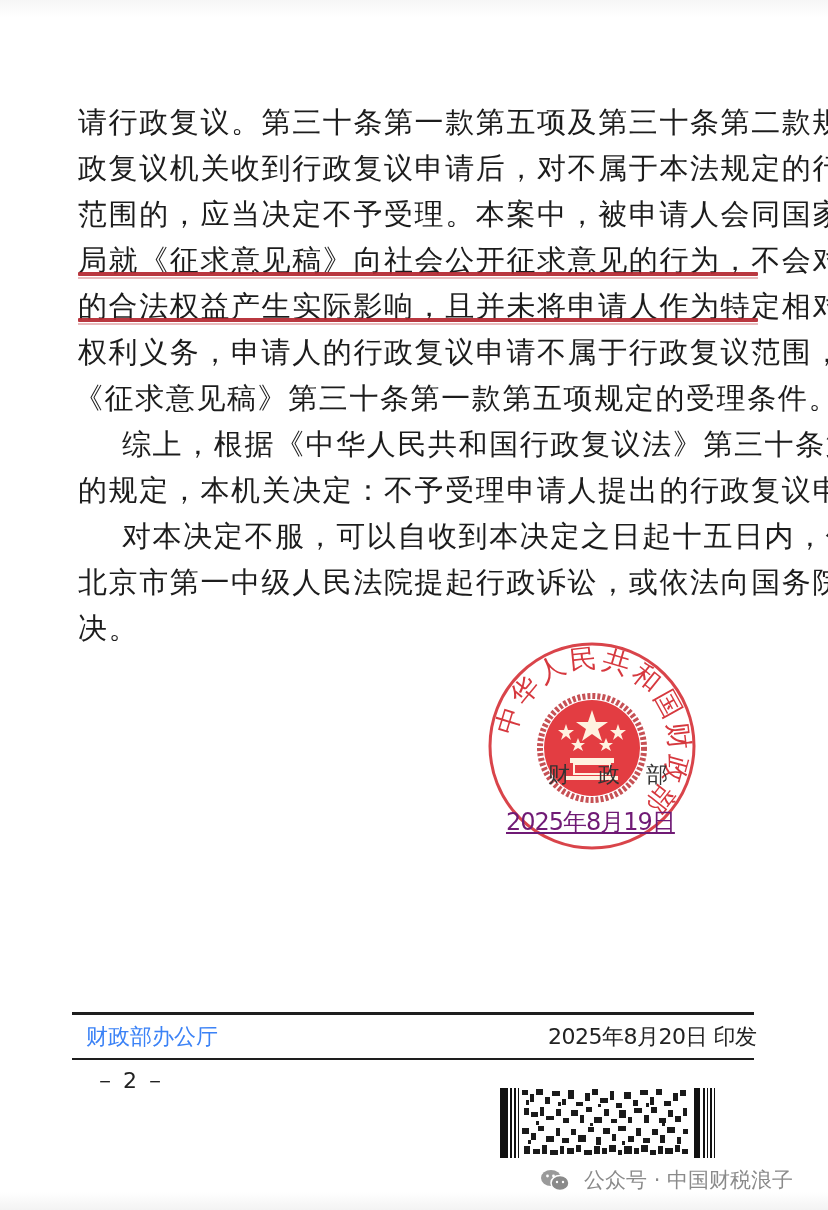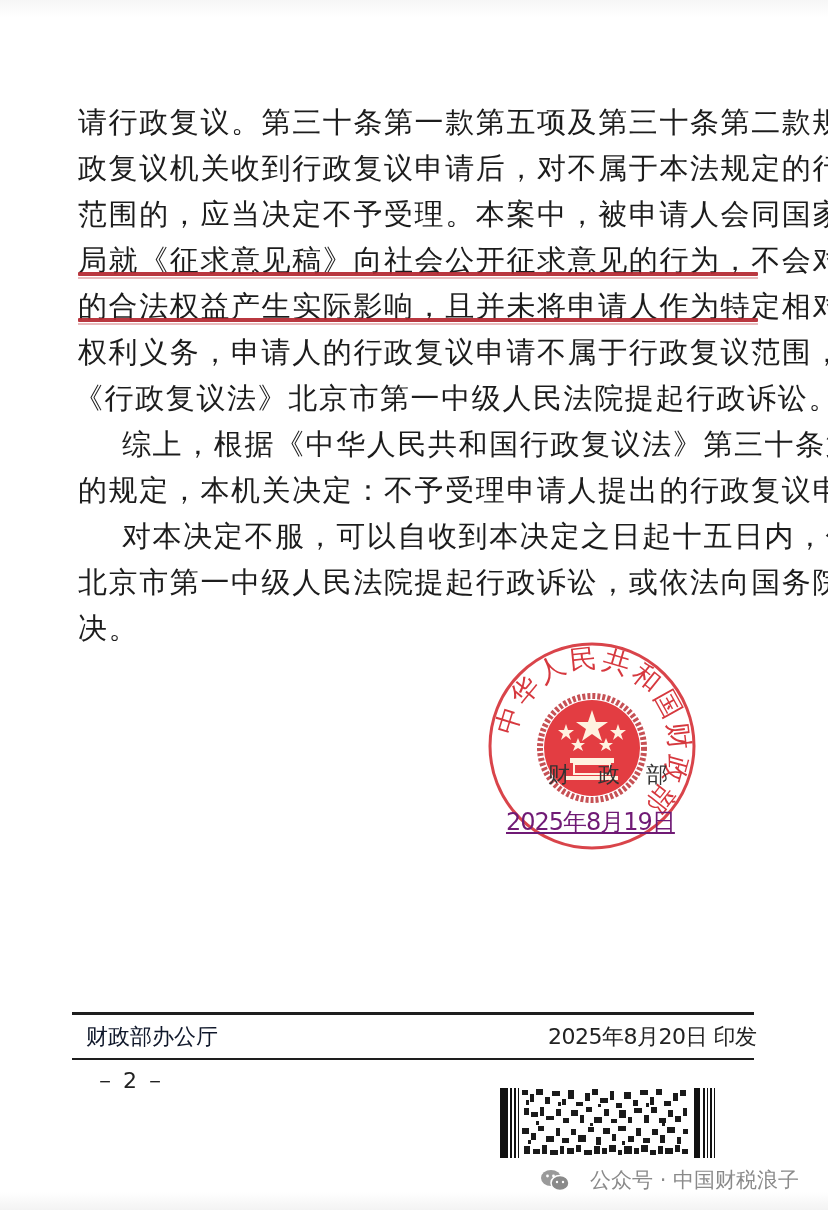--- a/index.html
+++ b/index.html
@@ -29,50 +29,50 @@
     
     .seal { position: absolute; left: 486px; top: 640px; width: 212px; height: 212px; }
     .seal svg { width: 212px; height: 212px; }
     .sig { position: absolute; top: 760px; font-size: 22px; color: #333; letter-spacing: 0; }
     .sig-date { position: absolute; left: 506px; top: 806px; font-size: 24px;
       font-family: "DejaVu Sans", "Liberation Sans", sans-serif; color: #701a75; letter-spacing: -1px; text-decoration: underline; }
 
     
     .rule { position: absolute; left: 72px; width: 682px; height: 3px; background: #1e1e1e; }
     .rule.thin { height: 2px; }
-    .footer-left { position: absolute; left: 86px; top: 1022px; font-size: 22px; color: #0f172a; }
+    .footer-left { position: absolute; left: 86px; top: 1022px; font-size: 22px; color: #3b82f6; }
     .footer-right { position: absolute; left: 540px; top: 1022px; font-size: 22px; color: #222;
       font-family: "DejaVu Sans", "Liberation Sans", sans-serif; letter-spacing: -0.5px; margin-left: 8px; }
     .page-num { position: absolute; left: 94px; top: 1066px; font-size: 22px; color: #222;
       font-family: "DejaVu Sans", "Liberation Sans", sans-serif; }
 
     .barcode { position: absolute; left: 500px; top: 1088px; width: 224px; height: 70px; }
     .watermark { position: absolute; left: 540px; top: 1166px; font-size: 21px;
       font-family: "DejaVu Sans", "Liberation Sans", sans-serif; color: #8a8a8a;
-      display: flex; align-items: center; gap: 20px; }
+      display: flex; align-items: center; gap: 14px; }
     .wechat-icon { width: 30px; height: 24px; position: relative; }
   </style>
 </head>
 <body>
 
 <div class="top-fade"></div>
 
 <div class="page">
 
   <div class="line justify" style="top:104px">请行政复议。第三十条第一款第五项及第三十条第二款规定，行</div>
   <div class="line justify" style="top:150px">政复议机关收到行政复议申请后，对不属于本法规定的行政复议</div>
   <div class="line justify" style="top:196px">范围的，应当决定不予受理。本案中，被申请人会同国家税务总</div>
   <div class="line justify" style="top:242px">局就《征求意见稿》向社会公开征求意见的行为，不会对申请人</div>
   <div class="uline" style="top:272px"></div>
   <div class="uline-soft" style="top:277px"></div>
   <div class="line justify" style="top:288px">的合法权益产生实际影响，且并未将申请人作为特定相对人设定</div>
   <div class="uline" style="top:318px"></div>
   <div class="uline-soft" style="top:323px"></div>
   <div class="line justify" style="top:334px">权利义务，申请人的行政复议申请不属于行政复议范围，不符合</div>
-  <div class="line" style="top:380px; left:74px">《行政复议法》北京市第一中级人民法院提起行政诉讼。</div>
+  <div class="line" style="top:380px; left:74px">《征求意见稿》第三十条第一款第五项规定的受理条件。</div>
 
   <div class="line indent justify" style="top:426px">综上，根据《中华人民共和国行政复议法》第三十条第二款</div>
   <div class="line" style="top:472px">的规定，本机关决定：不予受理申请人提出的行政复议申请。</div>
 
   <div class="line indent justify" style="top:518px">对本决定不服，可以自收到本决定之日起十五日内，依法向</div>
   <div class="line justify" style="top:564px">北京市第一中级人民法院提起行政诉讼，或依法向国务院申请裁</div>
   <div class="line" style="top:610px">决。</div>
 
   <div class="seal">
     <svg viewBox="0 0 212 212">

